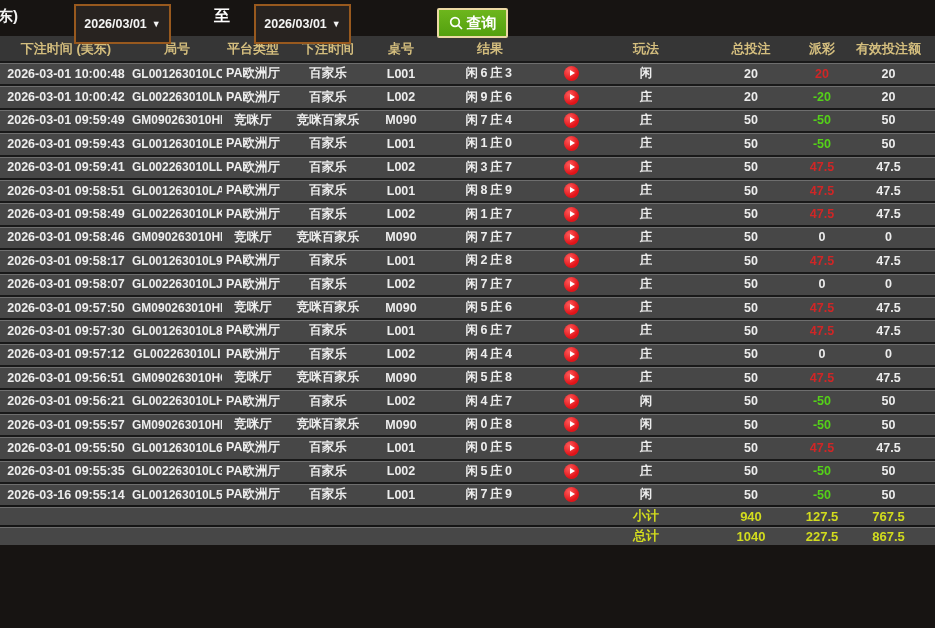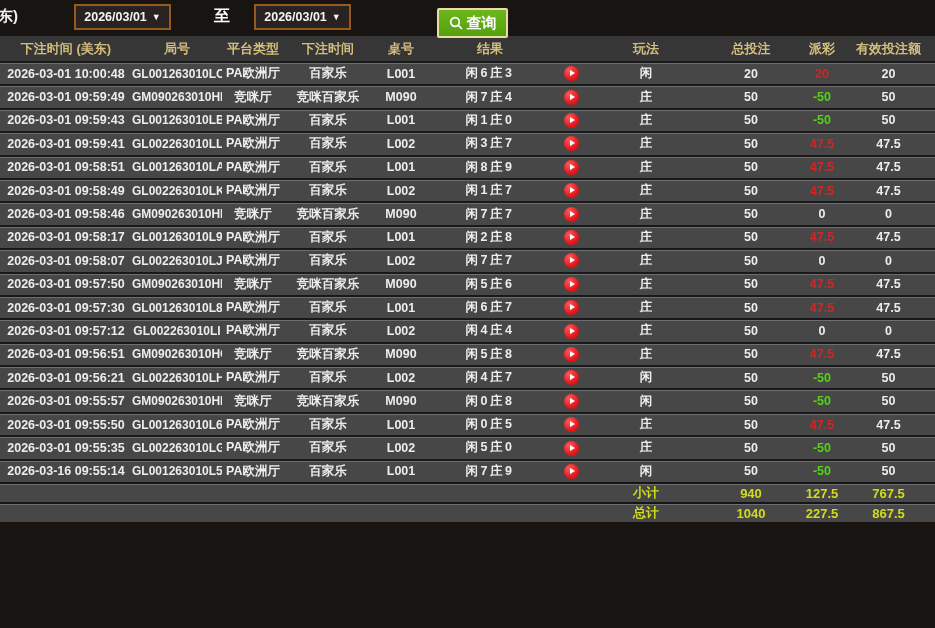--- a/index.html
+++ b/index.html
@@ -31,21 +31,21 @@
     position: absolute;
     left: -2px; top: 7px;
     color: #f2f2f2;
     font-size: 15px;
     font-weight: bold;
   }
   .dateselect {
     position: absolute;
     top: 4px;
     width: 97px;
-    height: 26px;
+    height: 40px;
     background: #282320;
     border: 2px solid var(--select-border);
     color: #f5f5f5;
     font-size: 12.5px;
     font-weight: bold;
     display: flex;
     align-items: center;
     justify-content: center;
     gap: 5px;
     cursor: pointer;
@@ -207,20 +207,33 @@
     <td>百家乐</td>
     <td>L001</td>
     <td class="result-cell">闲6庄3</td>
     <td><span class="playbtn"><span class="tri"></span></span></td>
     <td>闲</td>
     <td>20</td>
     <td class="payout win">20</td>
     <td>20</td>
   </tr>
         <tr>
+    <td>2026-03-01 10:00:42</td>
+    <td class="round-cell">GL002263010LM</td>
+    <td>PA欧洲厅</td>
+    <td>百家乐</td>
+    <td>L002</td>
+    <td class="result-cell">闲9庄6</td>
+    <td><span class="playbtn"><span class="tri"></span></span></td>
+    <td>庄</td>
+    <td>20</td>
+    <td class="payout loss">-20</td>
+    <td>20</td>
+  </tr>
+        <tr>
     <td>2026-03-01 09:59:49</td>
     <td class="round-cell">GM090263010HF</td>
     <td>竞咪厅</td>
     <td>竞咪百家乐</td>
     <td>M090</td>
     <td class="result-cell">闲7庄4</td>
     <td><span class="playbtn"><span class="tri"></span></span></td>
     <td>庄</td>
     <td>50</td>
     <td class="payout loss">-50</td>

